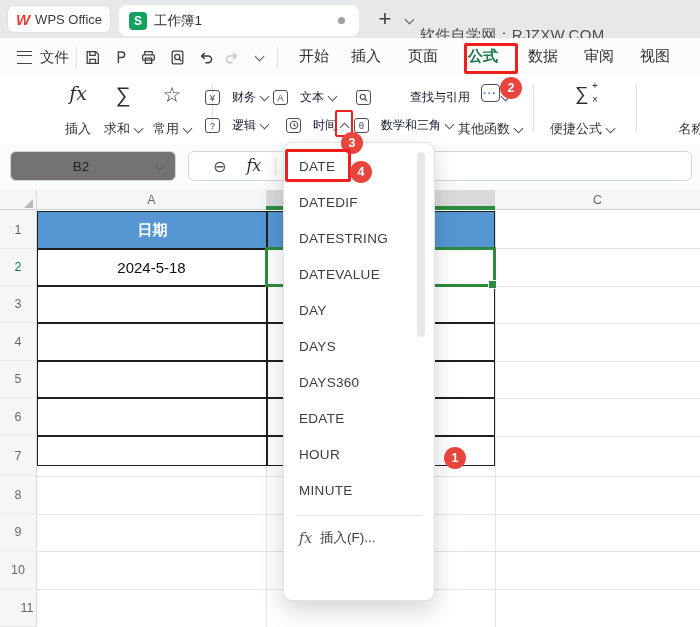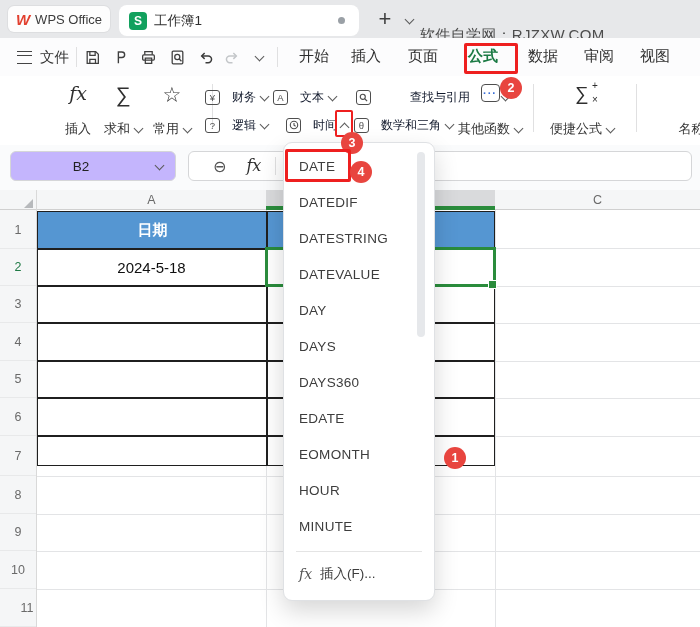--- a/index.html
+++ b/index.html
@@ -54,21 +54,21 @@
        border:1.2px solid #4e4e4e;border-radius:3px;font-size:9.5px;color:#4e4e4e;flex:none;
        box-sizing:border-box;}
   .dots-icon{width:19px;height:18px;border:1.4px solid #4e4e4e;border-radius:4px;color:#3a6fd8;
              font-weight:700;font-size:11px;letter-spacing:1px;display:flex;align-items:center;
              justify-content:center;box-sizing:border-box;}
   .quick-icon{font-size:19px;color:#2f2f2f;line-height:1;position:relative;}
   .quick-icon .qp{position:absolute;right:-9px;top:-3px;font-size:10px;}
   .quick-icon .qx{position:absolute;right:-9px;bottom:-2px;font-size:10px;}
   
   .formula-row{position:absolute;left:0;top:145px;width:700px;height:45px;background:#fafbfc;}
-  .name-box{position:absolute;left:10px;top:6px;width:166px;height:30px;background:#c4b5fd;
+  .name-box{position:absolute;left:10px;top:6px;width:166px;height:30px;background:#737373;
             border:1px solid #d5d6d8;border-radius:6px;display:flex;align-items:center;box-sizing:border-box;}
   .name-box .nval{flex:1;text-align:center;font-size:13.5px;color:#222;}
   .fx-box{position:absolute;left:188px;top:6px;width:504px;height:30px;background:#fff;
           border:1px solid #d5d6d8;border-radius:6px;display:flex;align-items:center;box-sizing:border-box;}
   
   .sheet{position:absolute;left:0;top:190px;width:700px;height:437px;background:#fff;}
   .colheader{position:absolute;left:0;top:0;width:700px;height:20px;background:#f5f6f7;
              border-bottom:1px solid #d0d0d0;box-sizing:border-box;}
   .colcell{position:absolute;top:0;height:20px;display:flex;align-items:center;justify-content:center;
            font-size:12.5px;color:#6a6a6a;}
@@ -349,21 +349,20 @@
 
   <div class="dropdown">
     <div class="dd-item">DATE</div>
     <div class="dd-item">DATEDIF</div>
     <div class="dd-item">DATESTRING</div>
     <div class="dd-item">DATEVALUE</div>
     <div class="dd-item">DAY</div>
     <div class="dd-item">DAYS</div>
     <div class="dd-item">DAYS360</div>
     <div class="dd-item">EDATE</div>
-    <div class="dd-item">EOMONTH</div>
     <div class="dd-item">HOUR</div>
     <div class="dd-item">MINUTE</div>
     <div class="dd-sep"></div>
     <div class="dd-insert">
       <span class="fx-glyph" style="font-size:14px;color:#555;">fx</span>
       <span>插入(F)...</span>
     </div>
     <div class="dd-scroll"></div>
   </div>
 

